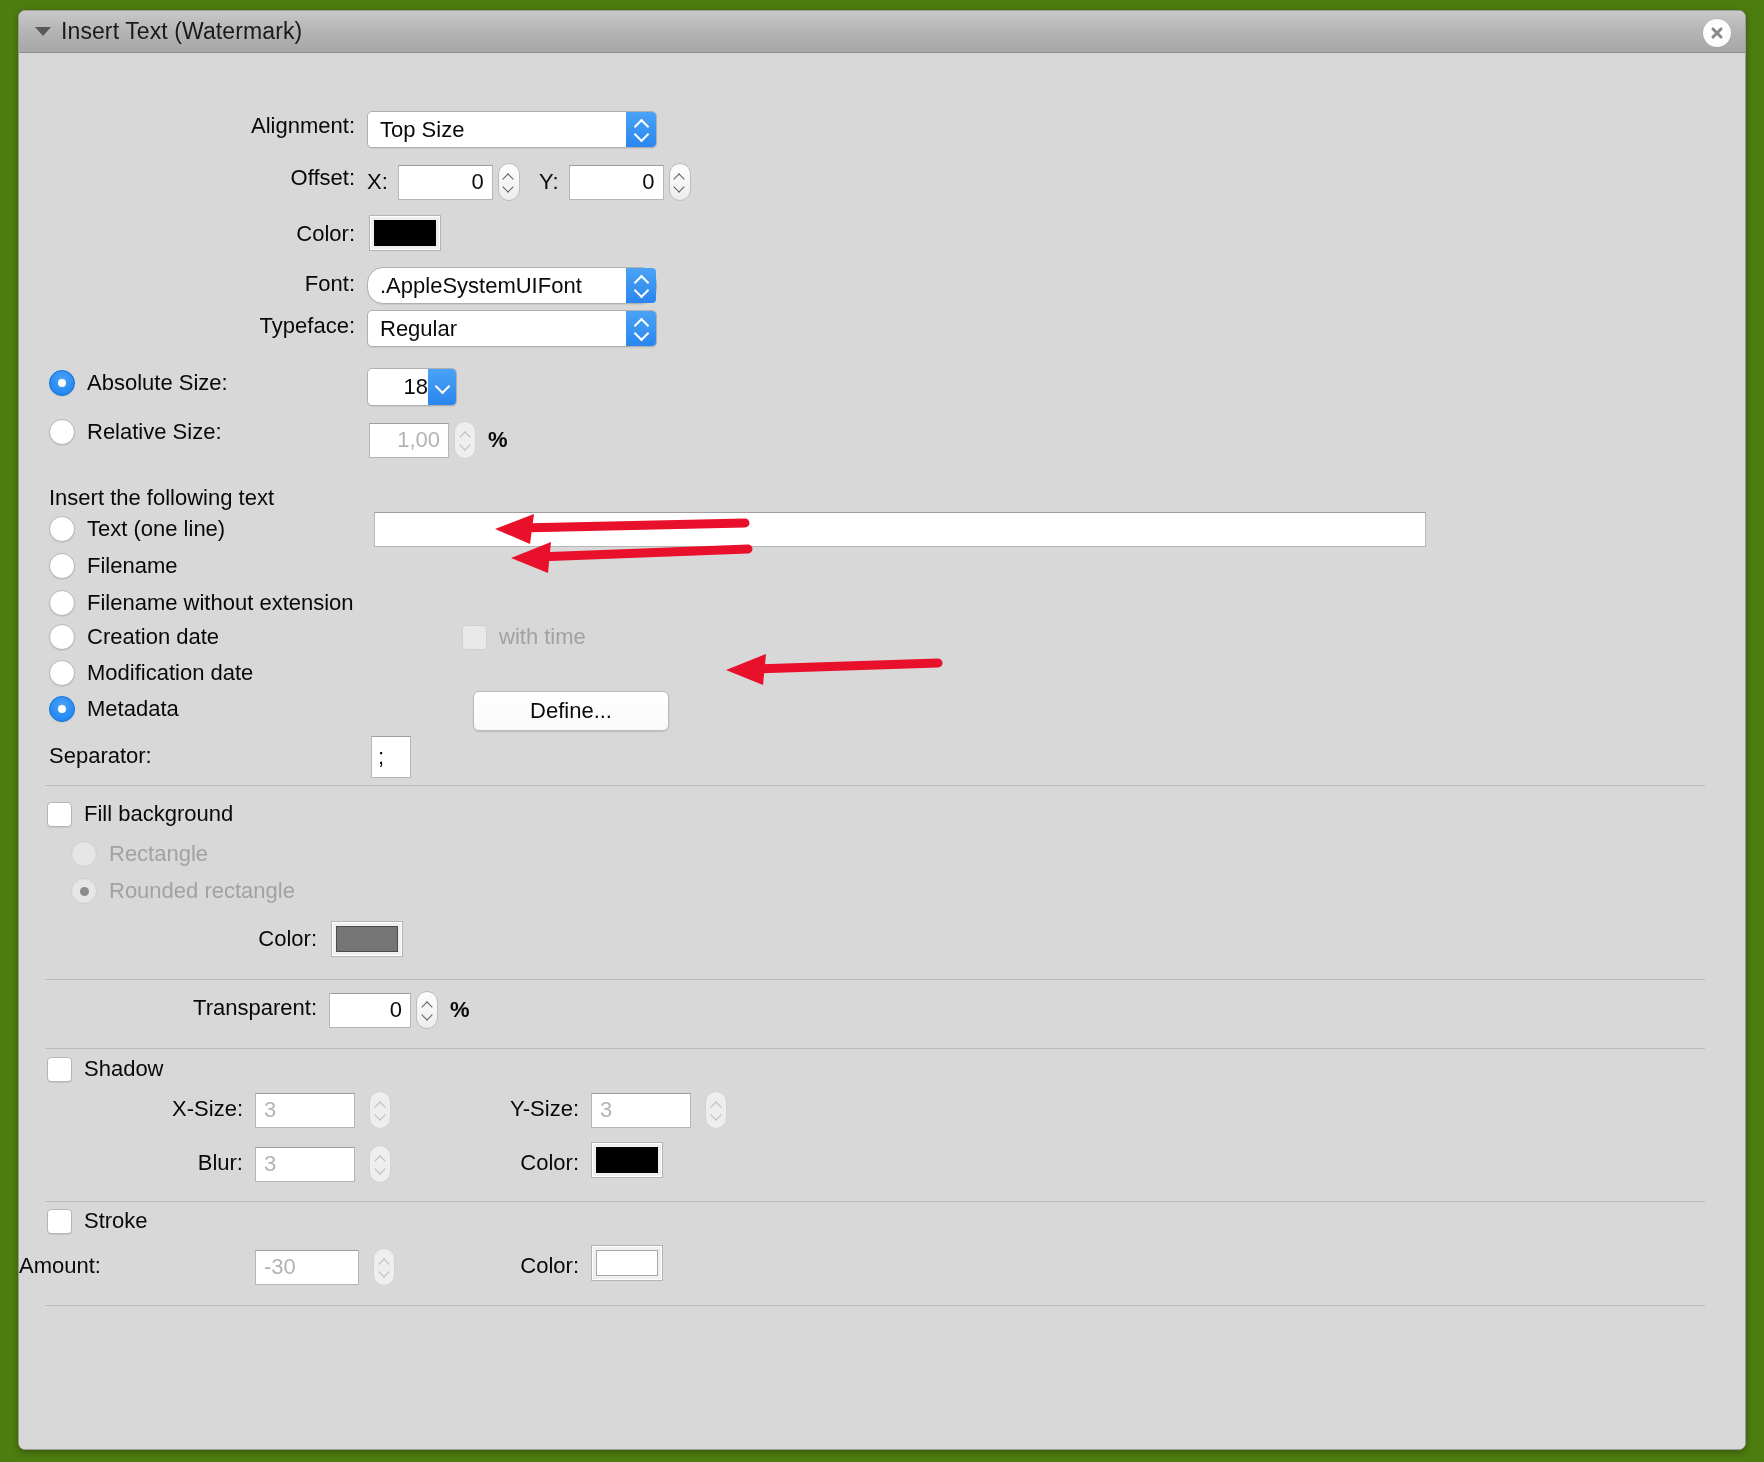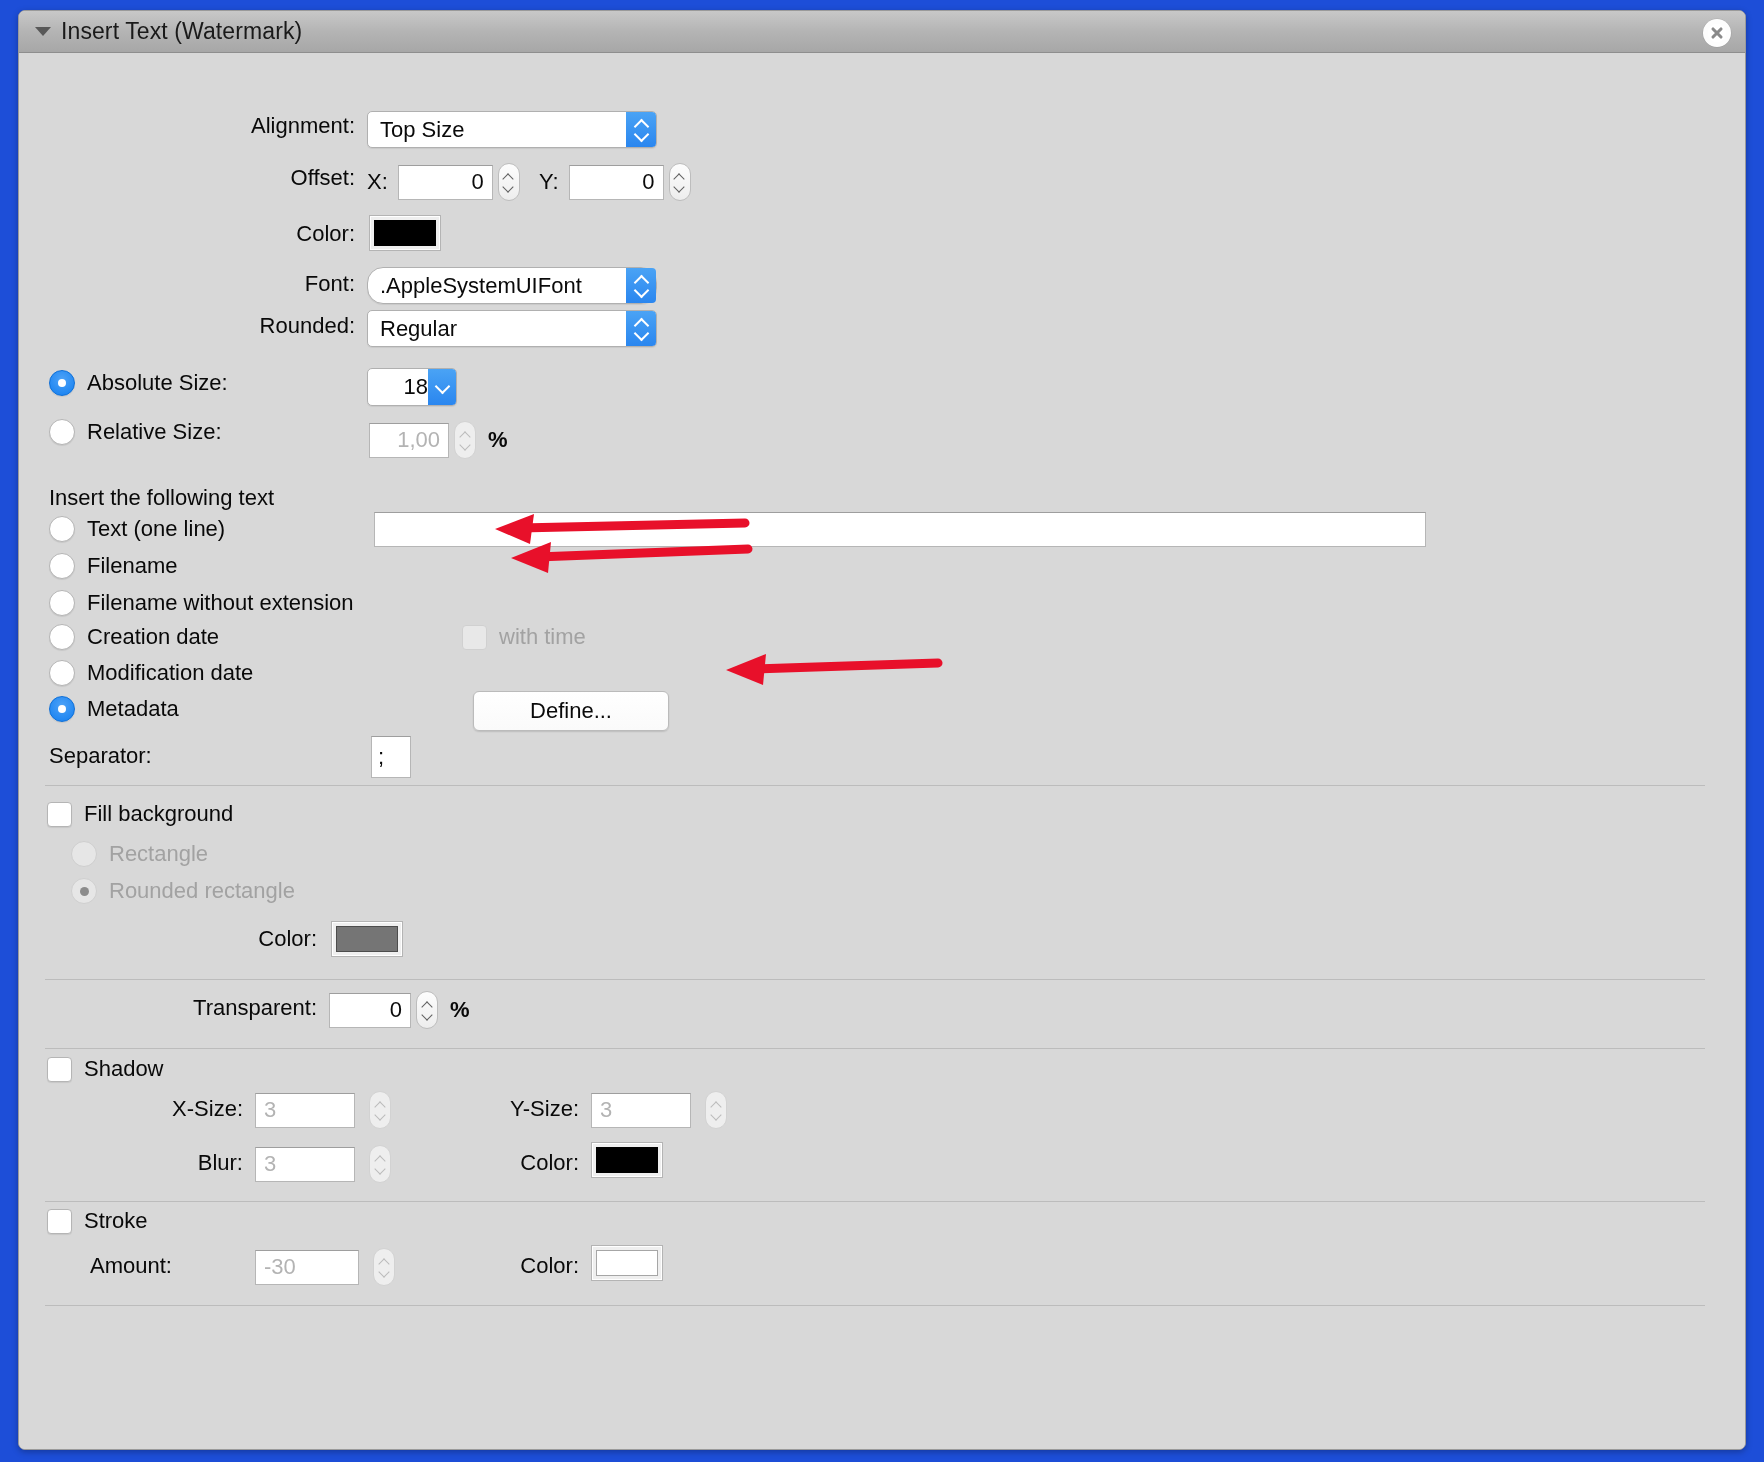--- a/index.html
+++ b/index.html
@@ -5,21 +5,21 @@
   * { box-sizing: border-box; }
   html, body {
     margin: 0; padding: 0;
     width: 1764px; height: 1462px;
     background: #ffffff;
     font-family: "Liberation Sans", sans-serif;
   }
   #root {
     position: relative;
     width: 1764px; height: 1462px;
-    background: #1d4ed8;
+    background: #4d7c0f;
     overflow: hidden;
   }
 
   
   .window {
     position: absolute;
     left: 18px; top: 10px;
     width: 1728px; height: 1440px;
     border: 1px solid #9a9a9a;
     border-radius: 7px;
@@ -276,21 +276,21 @@
       </div>
       <div class="popup" style="position:absolute; left:348px; top:214px; width:290px;border-radius:16px;">
         <span class="pv">.AppleSystemUIFont</span>
         <span class="arrows">
           <span class="chev"></span>
             <span class="chev dn"></span>
         </span>
       </div>
 
       <div class="row" style="left:0; top:260px; width:336px; justify-content:flex-end;">
-        <span class="lbl">Rounded:</span>
+        <span class="lbl">Typeface:</span>
       </div>
       <div class="popup" style="position:absolute; left:348px; top:257px; width:290px;">
         <span class="pv">Regular</span>
         <span class="arrows">
           <span class="chev"></span>
             <span class="chev dn"></span>
         </span>
       </div>
 
       <div class="row" style="left:30px; top:317px;">
@@ -442,21 +442,21 @@
         <div class="swatch" style="background:#000000;"></div>
       </div>
 
       <div class="sep" style="left:26px; top:1148px; width:1660px;"></div>
 
       <div class="row" style="left:28px; top:1155px;">
         <span class="checkbox"></span>
         <span class="optlabel">Stroke</span>
       </div>
 
-      <div class="row" style="left:0; top:1200px; width:224px; justify-content:center;">
+      <div class="row" style="left:0; top:1200px; width:224px; justify-content:flex-start;">
         <span class="lbl">Amount:</span>
       </div>
       <div class="row" style="left:236px; top:1195px;">
         <span class="field dim wide" style="width:104px;">-30</span>
         <span class="stepper dim" style="margin-left:14px;">
           <span class="sv"></span>
             <span class="sv dn"></span>
         </span>
       </div>
 

